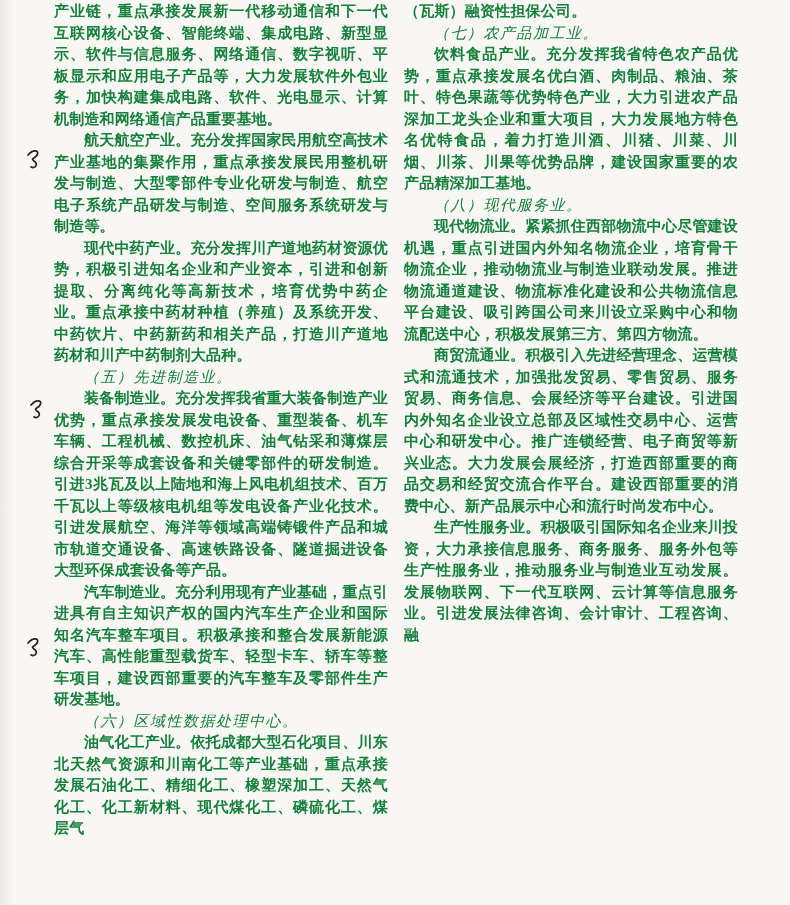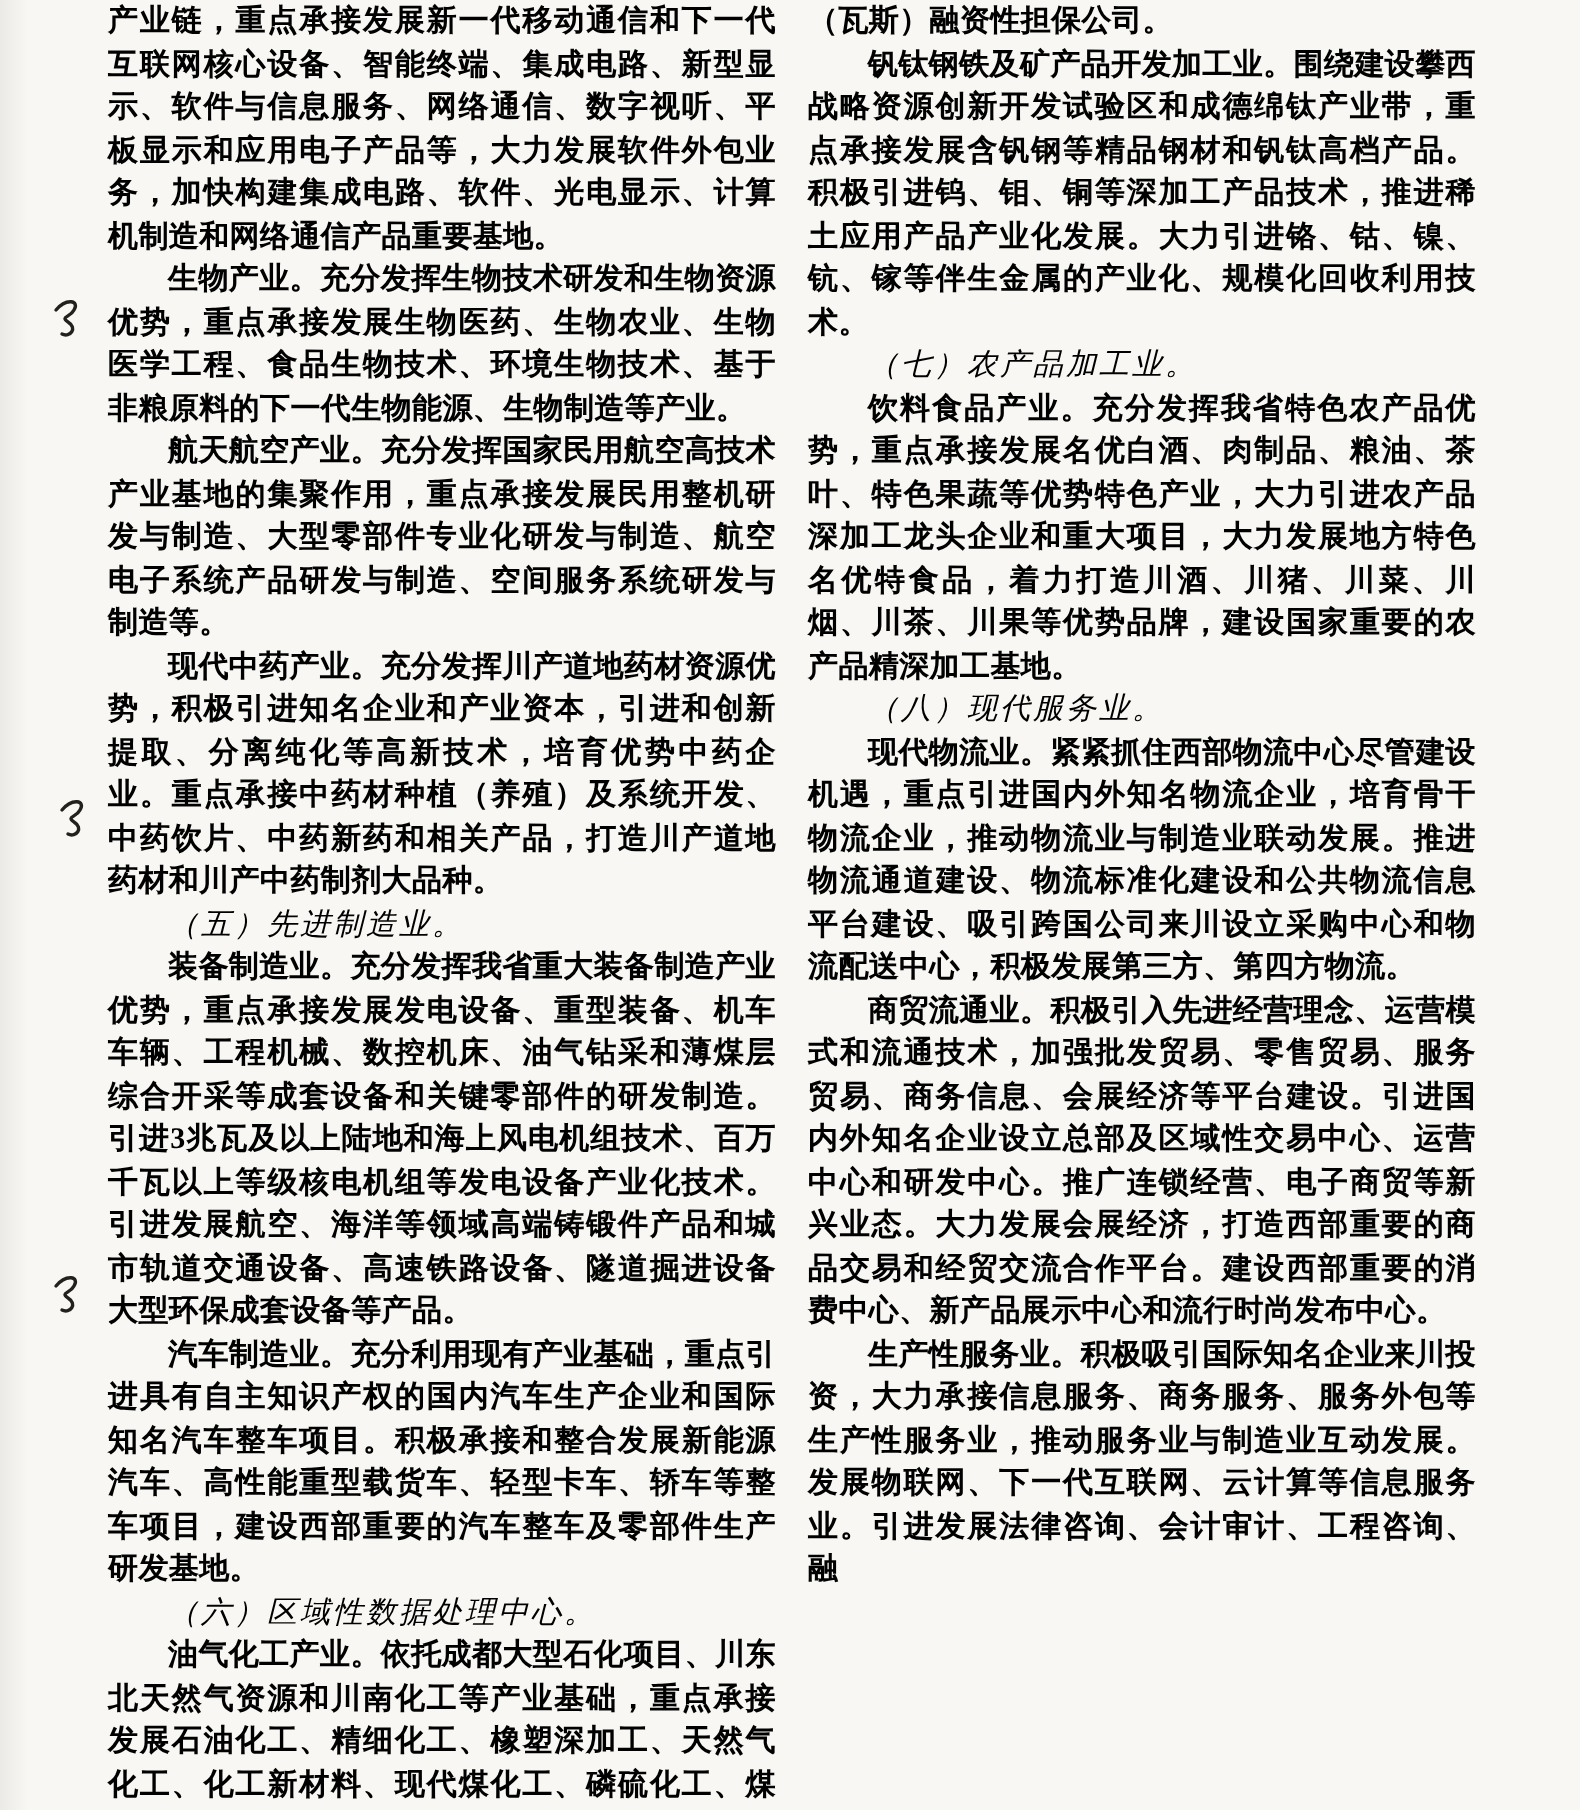--- a/index.html
+++ b/index.html
@@ -8,21 +8,21 @@
     background: #e9e8e4;
   }
   .page {
     position: relative;
     width: 790px;
     height: 905px;
     margin: 0;
     background: #f8f7f3;
     overflow: hidden;
     font-family: "Liberation Serif", "DejaVu Serif", serif;
-    color: #000000;
+    color: #15803d;
   }
   
   .page::before {
     content: "";
     position: absolute;
     left: 0; top: 0; bottom: 0;
     width: 14px;
     background: linear-gradient(to right, rgba(120,120,115,0.10), rgba(120,120,115,0));
     pointer-events: none;
   }
@@ -53,32 +53,30 @@
     pointer-events: none;
   }
   .ink-mark svg { display: block; }
 </style>
 </head>
 <body>
 
 <div class="page">
   <div class="column col-left">
       <p class="para body">产业链，重点承接发展新一代移动通信和下一代互联网核心设备、智能终端、集成电路、新型显示、软件与信息服务、网络通信、数字视听、平板显示和应用电子产品等，大力发展软件外包业务，加快构建集成电路、软件、光电显示、计算机制造和网络通信产品重要基地。</p>
-      <p class="para body indent">生物产业。充分发挥生物技术研发和生物资源优势，重点承接发展生物医药、生物农业、生物医学工程、食品生物技术、环境生物技术、基于非粮原料的下一代生物能源、生物制造等产业。</p>
       <p class="para body indent">航天航空产业。充分发挥国家民用航空高技术产业基地的集聚作用，重点承接发展民用整机研发与制造、大型零部件专业化研发与制造、航空电子系统产品研发与制造、空间服务系统研发与制造等。</p>
       <p class="para body indent">现代中药产业。充分发挥川产道地药材资源优势，积极引进知名企业和产业资本，引进和创新提取、分离纯化等高新技术，培育优势中药企业。重点承接中药材种植（养殖）及系统开发、中药饮片、中药新药和相关产品，打造川产道地药材和川产中药制剂大品种。</p>
       <p class="para heading indent">（五）先进制造业。</p>
       <p class="para body indent">装备制造业。充分发挥我省重大装备制造产业优势，重点承接发展发电设备、重型装备、机车车辆、工程机械、数控机床、油气钻采和薄煤层综合开采等成套设备和关键零部件的研发制造。引进3兆瓦及以上陆地和海上风电机组技术、百万千瓦以上等级核电机组等发电设备产业化技术。引进发展航空、海洋等领域高端铸锻件产品和城市轨道交通设备、高速铁路设备、隧道掘进设备大型环保成套设备等产品。</p>
       <p class="para body indent">汽车制造业。充分利用现有产业基础，重点引进具有自主知识产权的国内汽车生产企业和国际知名汽车整车项目。积极承接和整合发展新能源汽车、高性能重型载货车、轻型卡车、轿车等整车项目，建设西部重要的汽车整车及零部件生产研发基地。</p>
       <p class="para heading indent">（六）区域性数据处理中心。</p>
       <p class="para body indent">油气化工产业。依托成都大型石化项目、川东北天然气资源和川南化工等产业基础，重点承接发展石油化工、精细化工、橡塑深加工、天然气化工、化工新材料、现代煤化工、磷硫化工、煤层气</p>
     </div>
   <div class="column col-right">
       <p class="para body">（瓦斯）融资性担保公司。</p>
-      <p class="para body indent">钒钛钢铁及矿产品开发加工业。围绕建设攀西战略资源创新开发试验区和成德绵钛产业带，重点承接发展含钒钢等精品钢材和钒钛高档产品。积极引进钨、钼、铜等深加工产品技术，推进稀土应用产品产业化发展。大力引进铬、钴、镍、钪、镓等伴生金属的产业化、规模化回收利用技术。</p>
       <p class="para heading indent">（七）农产品加工业。</p>
       <p class="para body indent">饮料食品产业。充分发挥我省特色农产品优势，重点承接发展名优白酒、肉制品、粮油、茶叶、特色果蔬等优势特色产业，大力引进农产品深加工龙头企业和重大项目，大力发展地方特色名优特食品，着力打造川酒、川猪、川菜、川烟、川茶、川果等优势品牌，建设国家重要的农产品精深加工基地。</p>
       <p class="para heading indent">（八）现代服务业。</p>
       <p class="para body indent">现代物流业。紧紧抓住西部物流中心尽管建设机遇，重点引进国内外知名物流企业，培育骨干物流企业，推动物流业与制造业联动发展。推进物流通道建设、物流标准化建设和公共物流信息平台建设、吸引跨国公司来川设立采购中心和物流配送中心，积极发展第三方、第四方物流。</p>
       <p class="para body indent">商贸流通业。积极引入先进经营理念、运营模式和流通技术，加强批发贸易、零售贸易、服务贸易、商务信息、会展经济等平台建设。引进国内外知名企业设立总部及区域性交易中心、运营中心和研发中心。推广连锁经营、电子商贸等新兴业态。大力发展会展经济，打造西部重要的商品交易和经贸交流合作平台。建设西部重要的消费中心、新产品展示中心和流行时尚发布中心。</p>
       <p class="para body indent">生产性服务业。积极吸引国际知名企业来川投资，大力承接信息服务、商务服务、服务外包等生产性服务业，推动服务业与制造业互动发展。发展物联网、下一代互联网、云计算等信息服务业。引进发展法律咨询、会计审计、工程咨询、融</p>
     </div>
 <span class="ink-mark" style="left: 25px; top: 148px;">
       <svg width="19" height="24" viewBox="0 0 19 24">
         <path d="M3 7 C8 1, 15 2, 12 7 C10 11, 5 10, 9 13 C14 16, 10 21, 6 19" stroke="#23211e" fill="none" stroke-width="1.7" stroke-linecap="round"></path>

